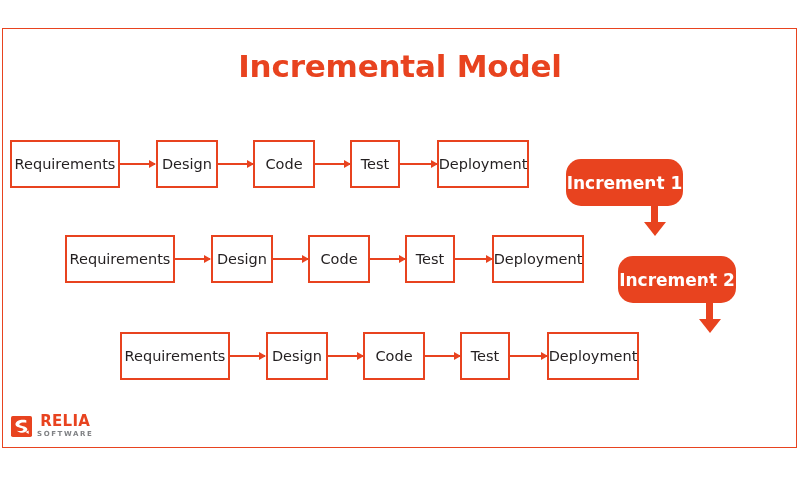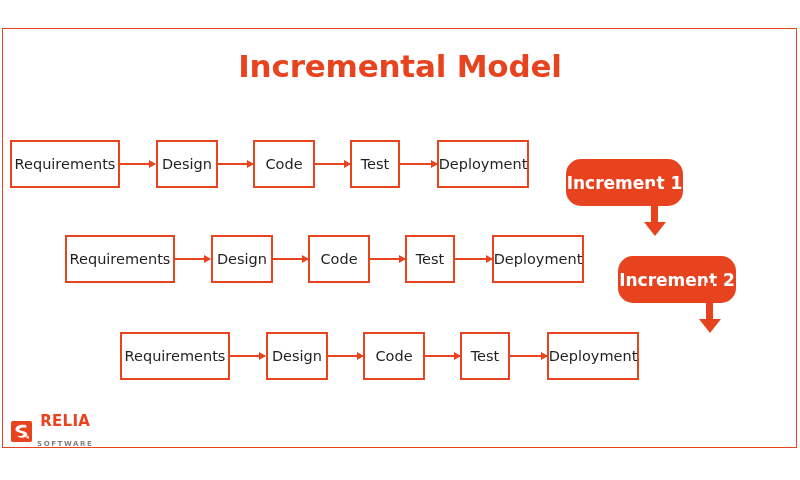--- a/index.html
+++ b/index.html
@@ -132,21 +132,21 @@
     font-size: 15px;
     font-weight: bold;
     letter-spacing: 0.3px;
     font-family: "DejaVu Sans", sans-serif;
   }
   #logo-software {
     color: #808285;
     font-size: 7px;
     font-weight: bold;
     letter-spacing: 1.6px;
-    margin-top: 12px;
+    margin-top: 2px;
     font-family: "DejaVu Sans", sans-serif;
   }
 </style>
 </head>
 <body>
 
 <div id="canvas">
 
   <div id="frame"></div>
 

